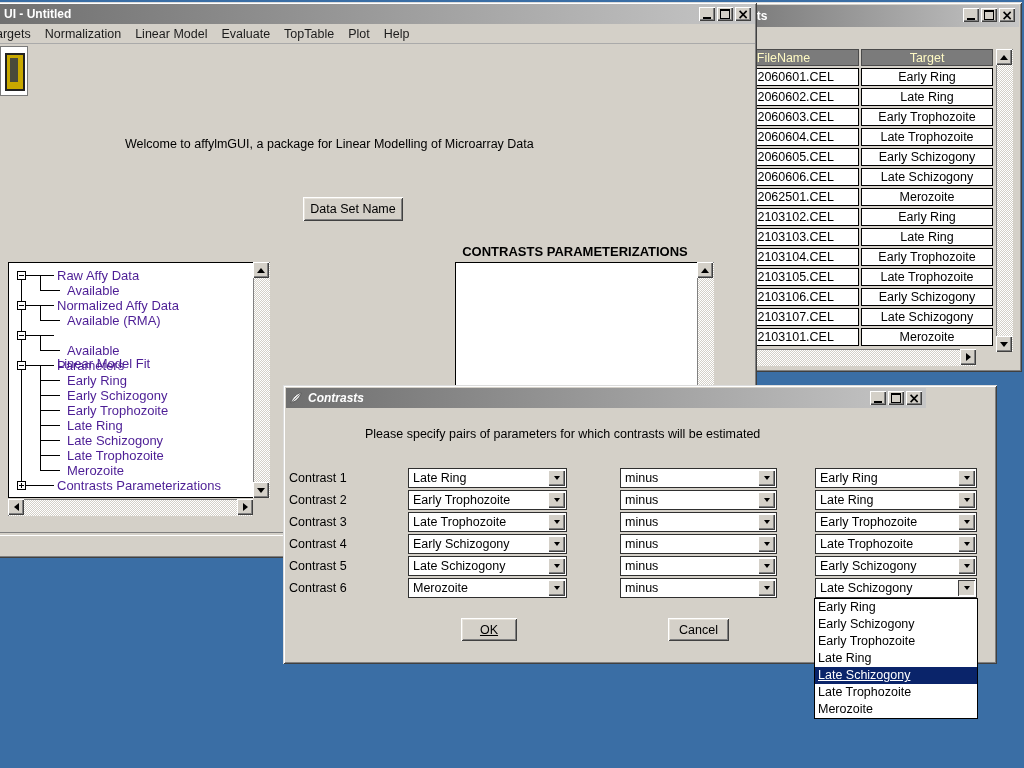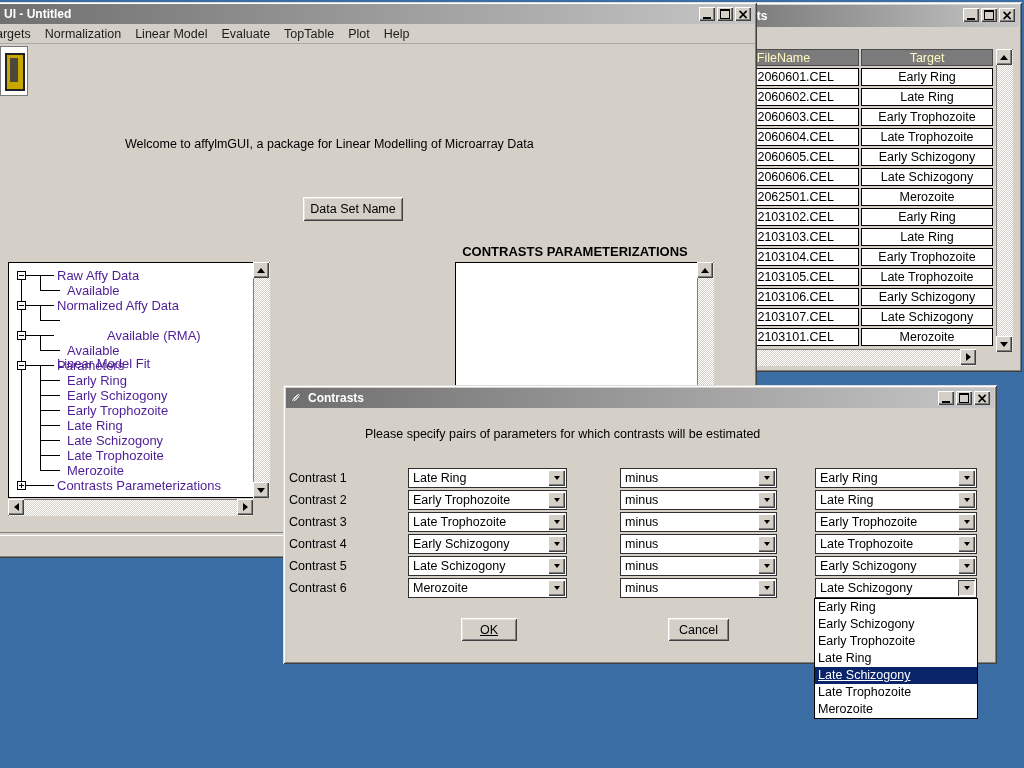--- a/index.html
+++ b/index.html
@@ -212,21 +212,21 @@
         <div class="tree-label" style="left: 49px; top: 6px;">Raw Affy Data</div>
         <div class="tl" style="left: 32px; top: 28px; width: 20px; height: 1px;"></div>
         <div class="tree-label" style="left: 59px; top: 21px;">Available</div>
         <div class="tl" style="left: 18px; top: 43px; width: 28px; height: 1px;"></div>
         <div class="tl" style="left: 32px; top: 43px; width: 1px; height: 15px;"></div>
         <div class="node-box" style="left: 9px; top: 39px;">
           <div class="h"></div>
         </div>
         <div class="tree-label" style="left: 49px; top: 36px;">Normalized Affy Data</div>
         <div class="tl" style="left: 32px; top: 58px; width: 20px; height: 1px;"></div>
-        <div class="tree-label" style="left: 59px; top: 66px; margin-left: 40px;">Available (RMA)</div>
+        <div class="tree-label" style="left: 59px; top: 51px;">Available (RMA)</div>
         <div class="tl" style="left: 18px; top: 73px; width: 28px; height: 1px;"></div>
         <div class="tl" style="left: 32px; top: 73px; width: 1px; height: 15px;"></div>
         <div class="node-box" style="left: 9px; top: 69px;">
           <div class="h"></div>
         </div>
         <div class="tree-label" style="left: 49px; top: 66px; margin-top: 28px;">Linear Model Fit</div>
         <div class="tl" style="left: 32px; top: 88px; width: 20px; height: 1px;"></div>
         <div class="tree-label" style="left: 59px; top: 81px;">Available</div>
         <div class="tl" style="left: 18px; top: 103px; width: 28px; height: 1px;"></div>
         <div class="tl" style="left: 32px; top: 103px; width: 1px; height: 105px;"></div>
@@ -277,21 +277,21 @@
     <div class="sb" style="left:705px;top:260px;width:17px;height:197px;">
       <span class="sbb" style="left:0;top:0;">
           <span class="tri-up"></span>
         </span>
     </div>
 
     <div class="groove" style="left:2px;top:530px;width:761px;"></div>
   </div>
 
   <div class="win" id="contrasts-dialog" style="left:283px;top:385px;width:714px;height:279px;z-index:3;">
-    <div class="titlebar" style="left: 3px; top: 3px; width: 708px; height: 20px; background: linear-gradient(to right, rgb(111, 111, 111), rgb(198, 198, 198));">
+    <div class="titlebar" style="left: 3px; top: 3px; width: 640px; height: 20px; background: linear-gradient(to right, rgb(111, 111, 111), rgb(198, 198, 198)); font-style: italic;">
       <span class="ticon">
         <svg width="14" height="14" viewBox="0 0 15 15">
             <path d="M2 13 C3 7 9 2 13 2 C12 7 8 11 4 12 Z" fill="#e8e8e8" stroke="#555" stroke-width="1"></path>
             <line x1="3" y1="12" x2="12" y2="3" stroke="#777"></line>
           </svg>
       </span>
       <span class="ttext">Contrasts</span>
       <span class="tbtns">
         <span class="tbtn">
             <span class="glyph-min"></span>

